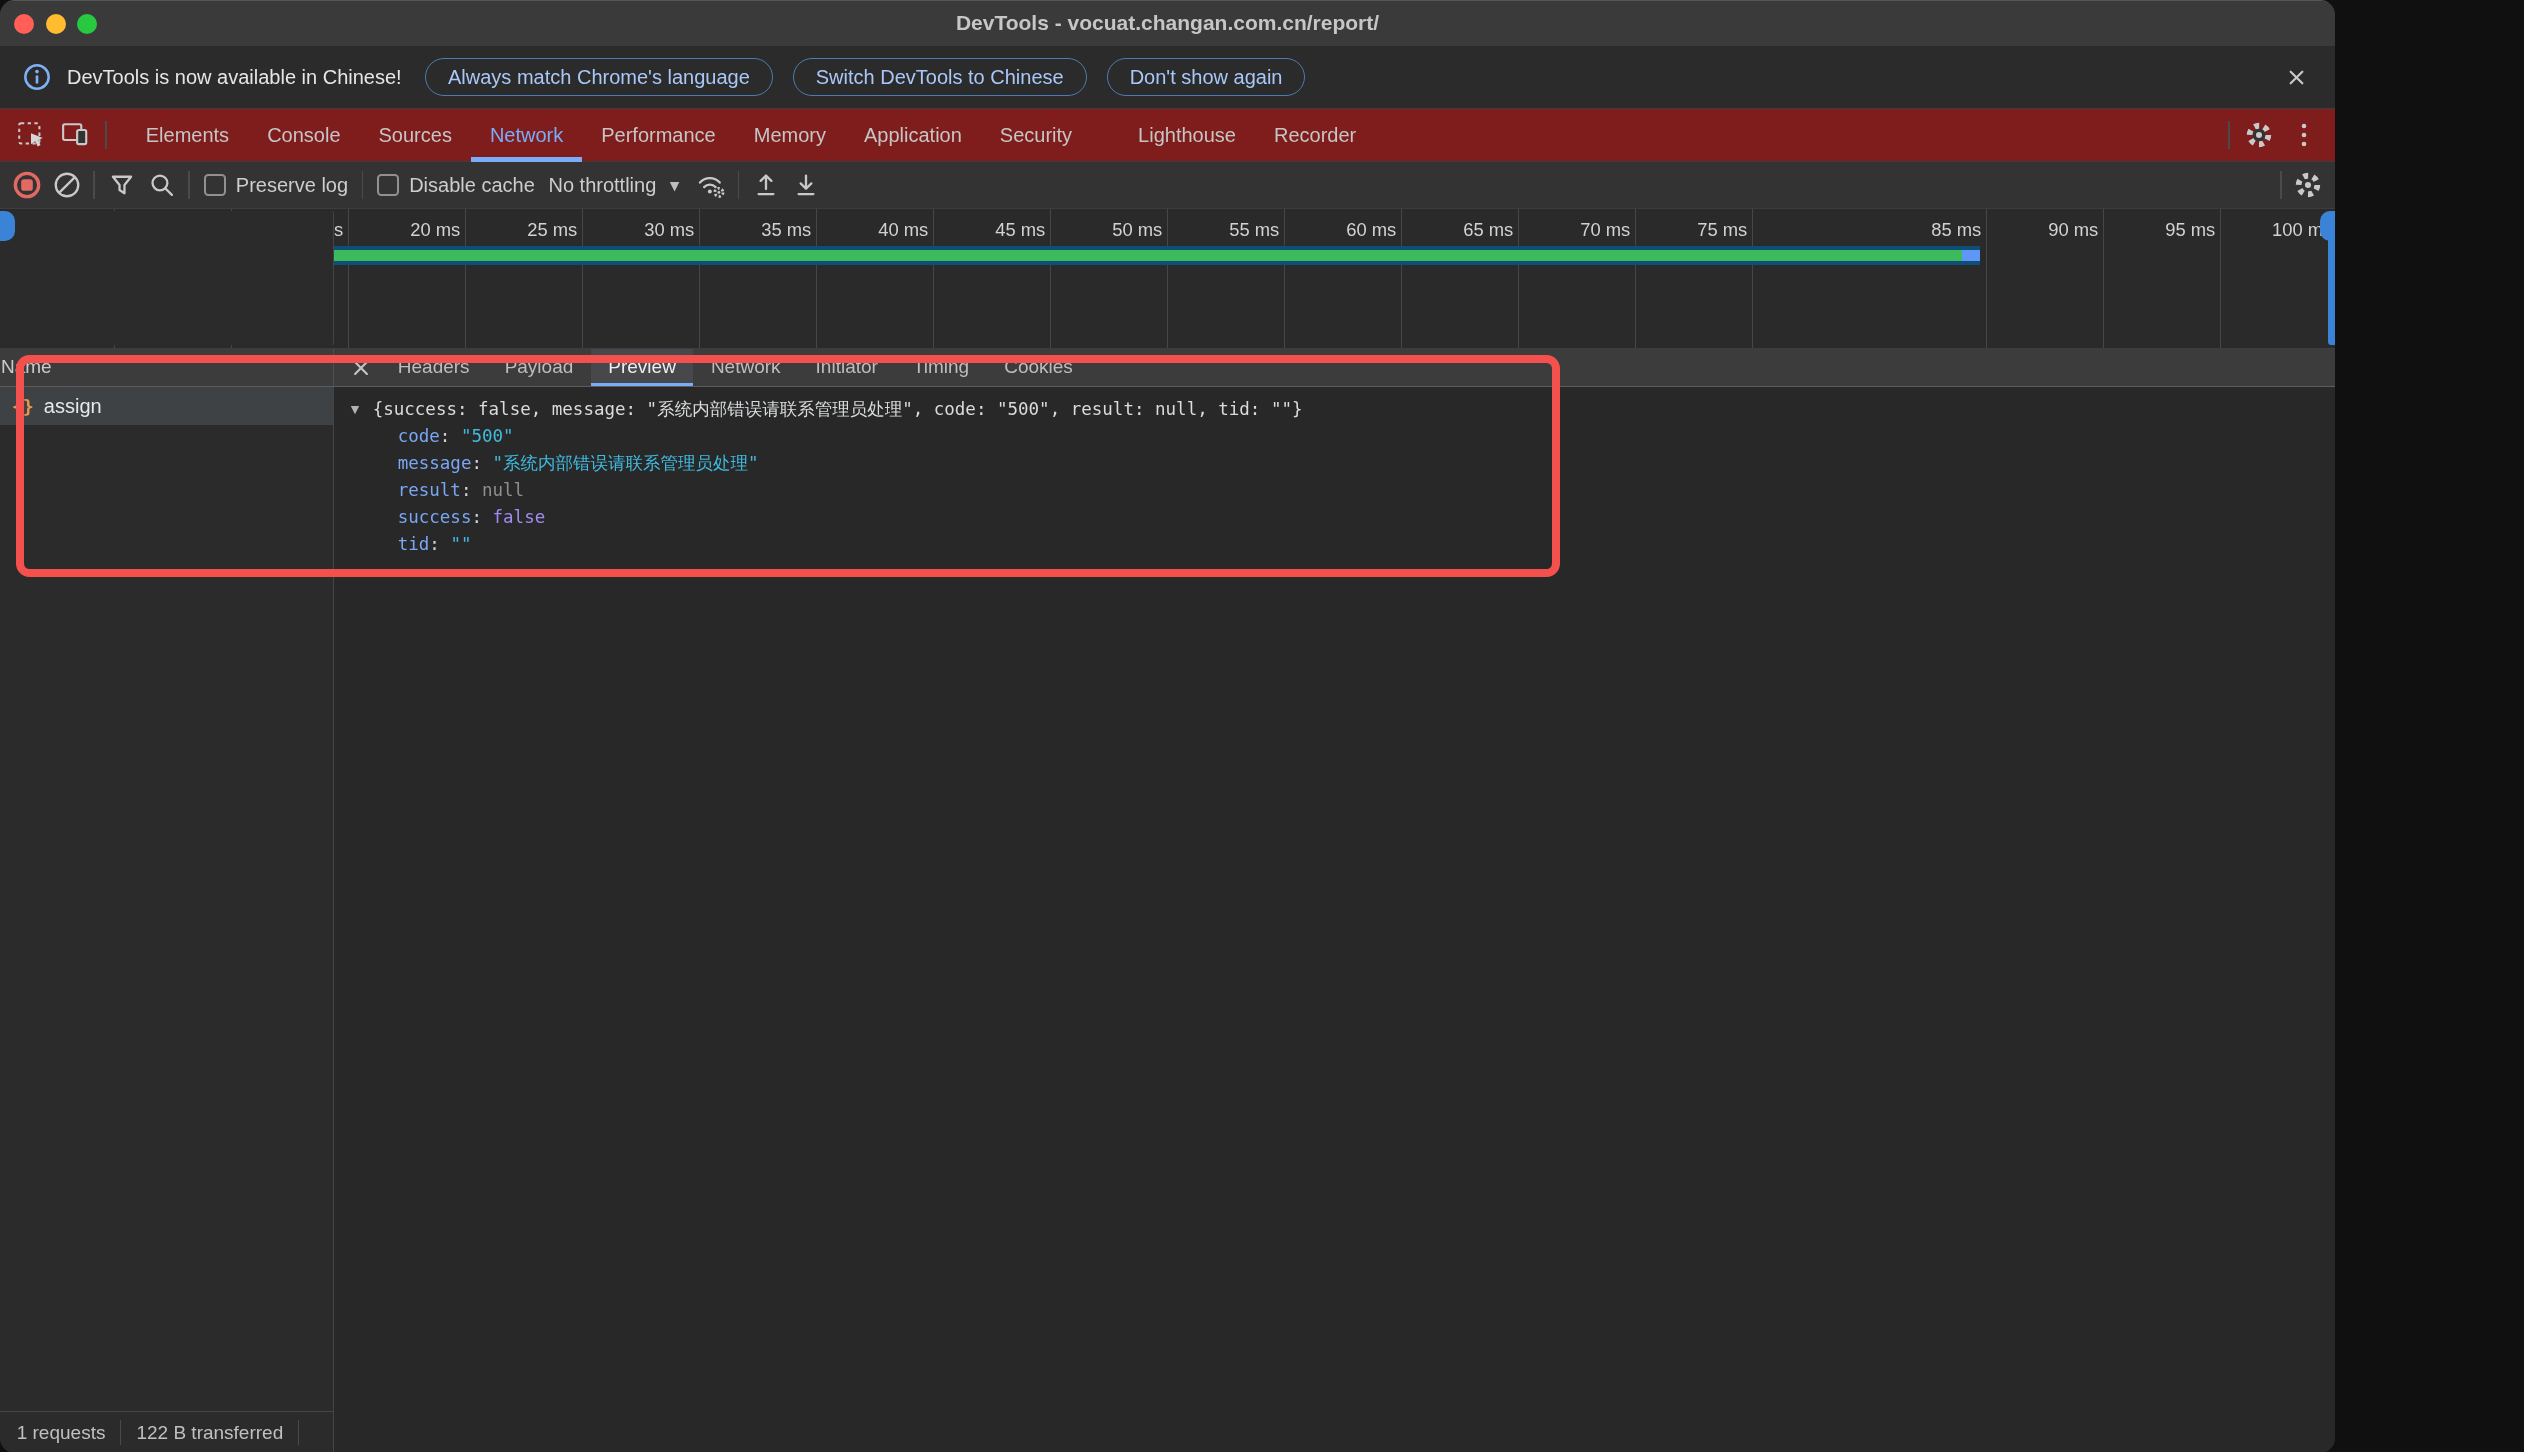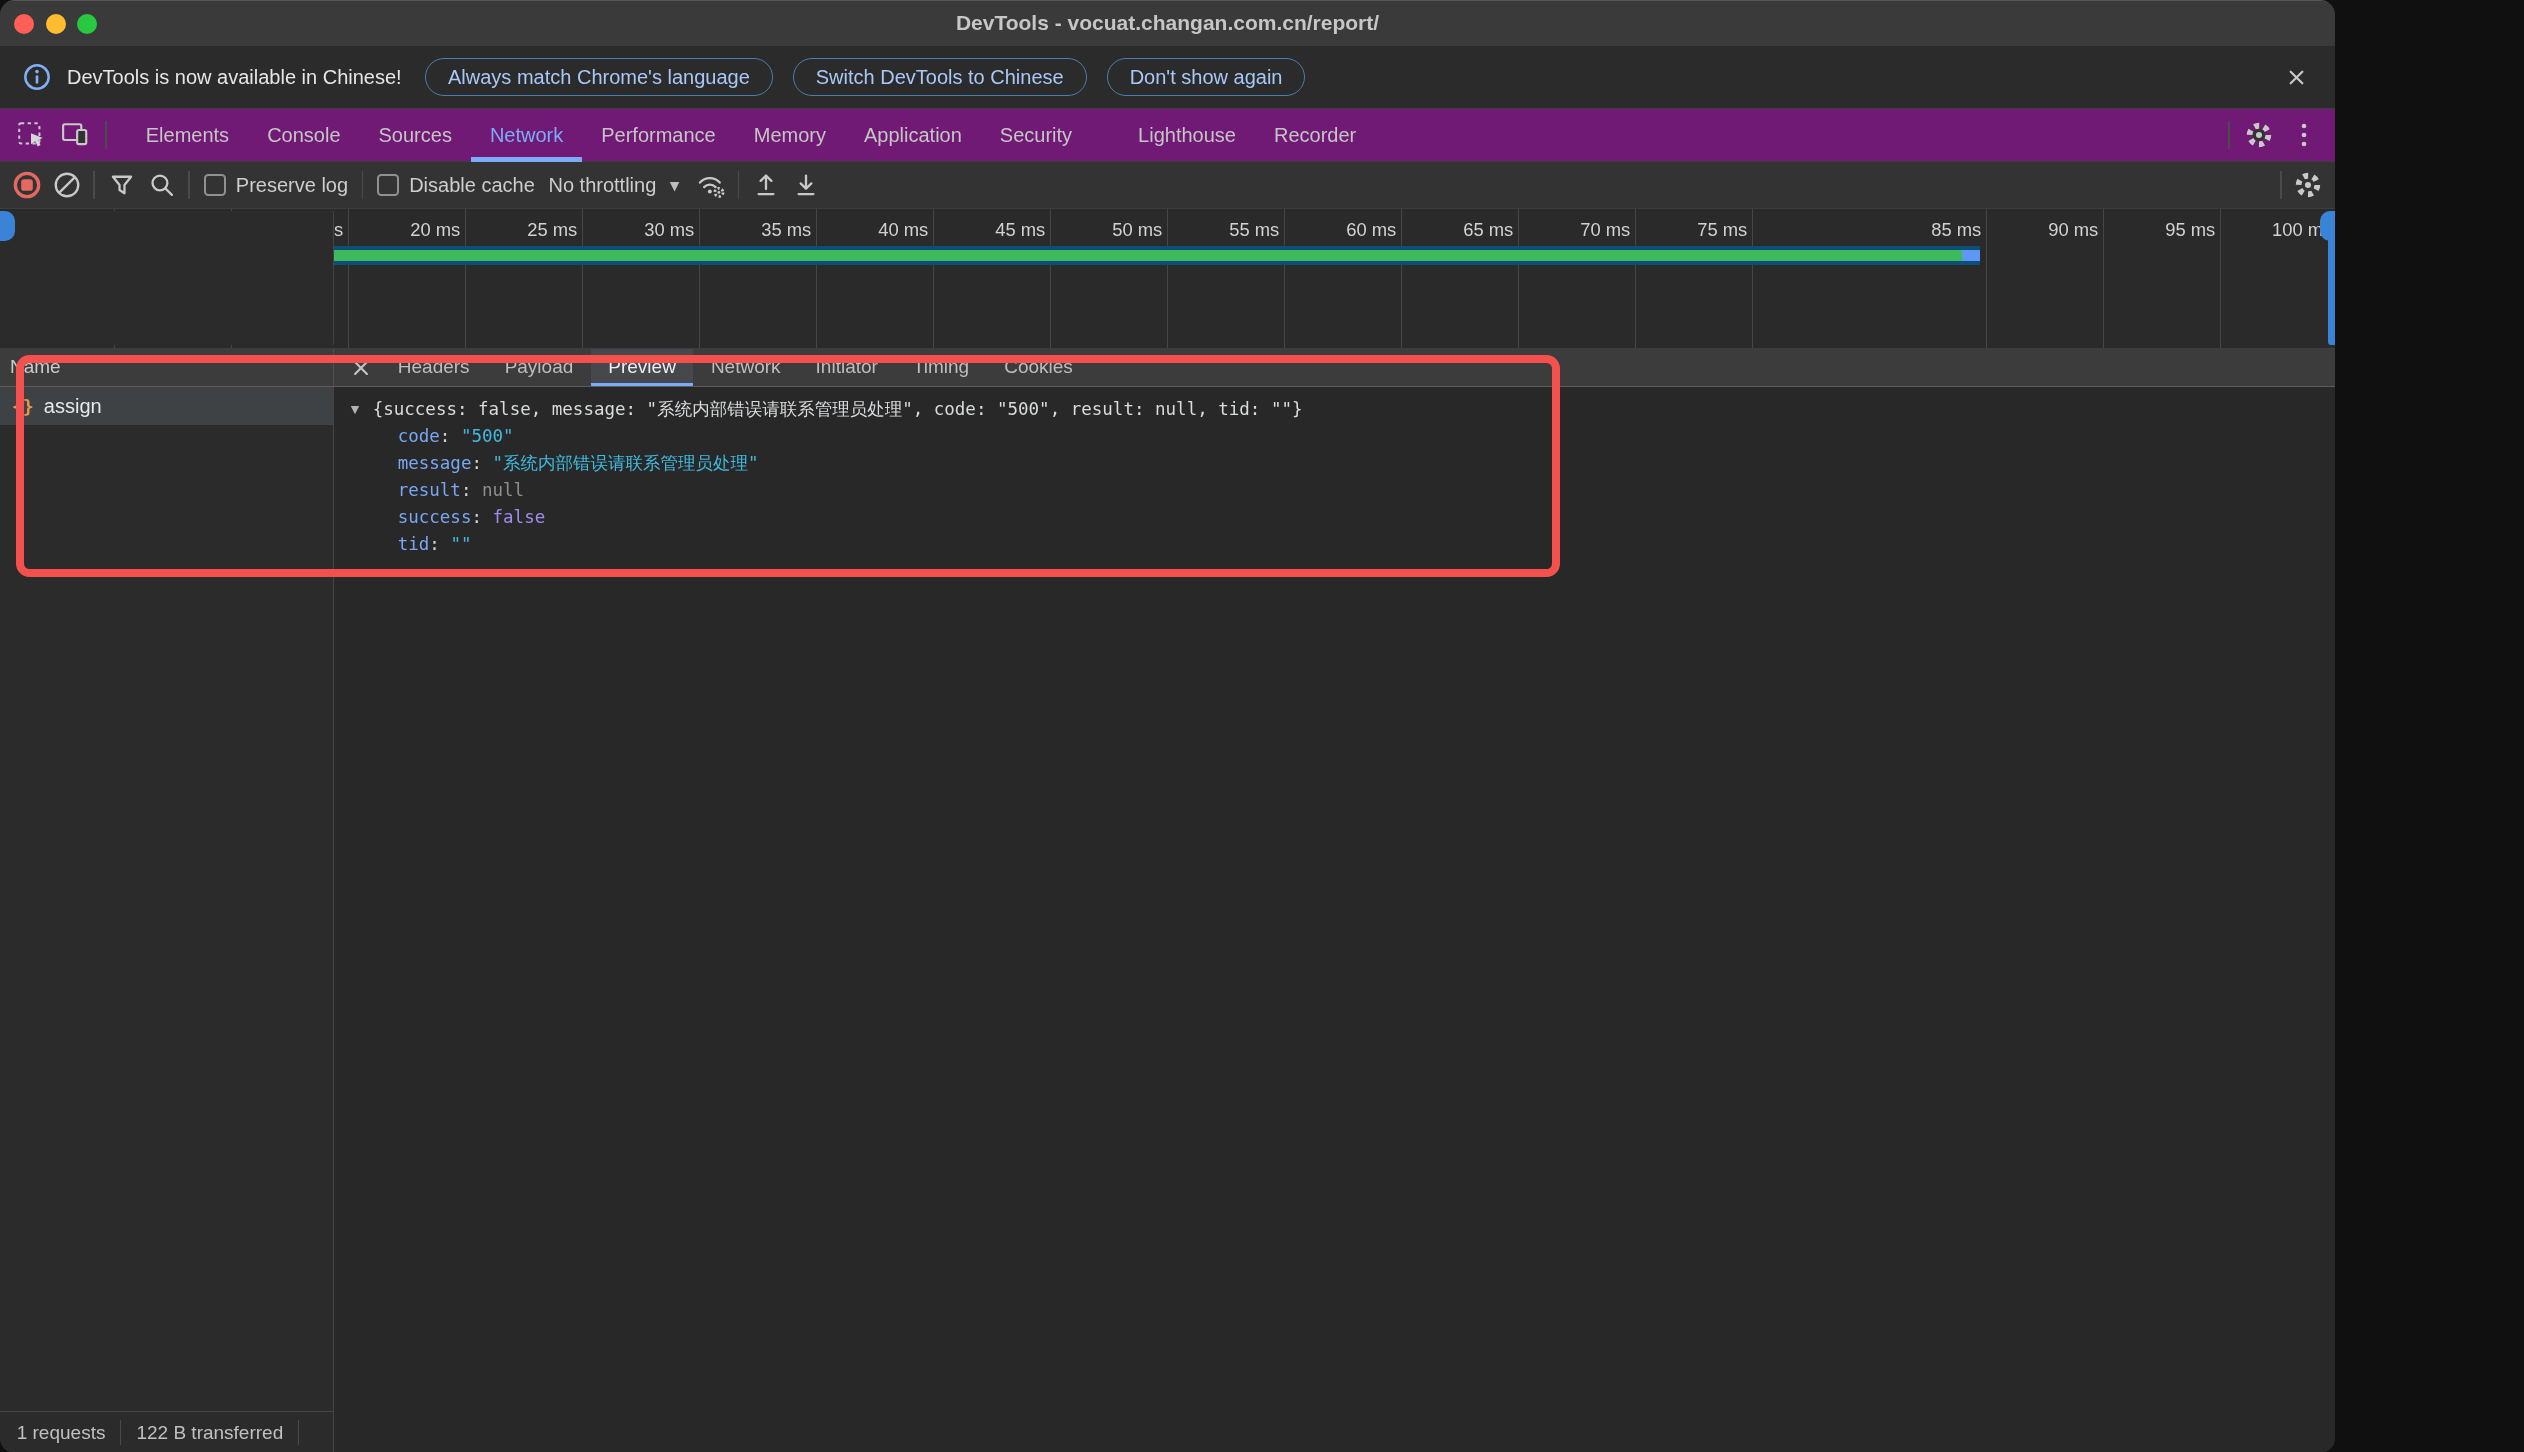--- a/index.html
+++ b/index.html
@@ -16,21 +16,21 @@
   
   .infobar { height:63px; background:#2b2b2b; display:flex; align-items:center; padding:0 22px; flex:none;
              border-bottom:1.7px solid #3d3d3d; }
   .info-icon { width:30px; height:30px; flex:none; margin-right:15px; }
   .infobar-msg { color:#e6e6e6; font-size:20px; margin-right:23.4px; white-space:nowrap; }
   .pill { background:transparent; border:1.7px solid #4d7cb0; color:#a9c8f8; font-size:20px;
           font-family:inherit; height:38px; padding:0 22px; border-radius:20px; margin-right:20px;
           white-space:nowrap; cursor:pointer; }
   .ib-close { margin-left:auto; width:33px; height:33px; display:flex; align-items:center; justify-content:center; cursor:pointer; }
   
-  .tabbar { height:53px; background:#701a75; display:flex; align-items:center; padding-left:8.3px; flex:none;
+  .tabbar { height:53px; background:#7f1d1d; display:flex; align-items:center; padding-left:8.3px; flex:none;
             border-bottom:1.7px solid #3d3d3d; }
   .tb-icon { width:45px; height:53px; display:flex; align-items:center; justify-content:center; cursor:pointer; flex:none; }
   .vdiv { width:1.7px; height:28px; background:#4a4a4a; margin:0 6.7px; flex:none; }
   .tabs { display:flex; margin-left:13.4px; height:53px; }
   .tab { padding:0 19px; line-height:52px; font-size:20px; color:#c5c5c5; position:relative; cursor:pointer; white-space:nowrap; }
   .tab[data-state="active"] { color:#7cacf8; }
   .tab[data-state="active"]::after { content:""; position:absolute; left:0; right:0; bottom:0; height:4.2px; background:#7cacf8; }
   .tab[data-label="Lighthouse"] { margin-left:28px; }
   .tabbar-right { margin-left:auto; display:flex; align-items:center; padding-right:8.3px; }
   
@@ -52,21 +52,21 @@
                display:flex; align-items:center; z-index:1; }
   .bar-seg { height:11px; flex:none; }
   .handle { position:absolute; top:1.7px; bottom:3.3px; width:6.7px; background:#3b83d6; z-index:2; }
   .handle.left { left:0; border-radius:0 3.3px 3.3px 0; }
   .handle.right { right:0; border-radius:3.3px 0 0 3.3px; }
   .handle .cap { position:absolute; top:0; width:15px; height:30px; background:#3b83d6; }
   .handle.left .cap { left:0; border-radius:0 10px 10px 0; }
   .handle.right .cap { right:0; border-radius:10px 0 0 10px; }
   
   .gridheader { height:38px; background:#3c3c3c; display:flex; flex:none; border-bottom:1.7px solid #5c5c5c; font-size:19px; }
-  .name-col { width:334px; flex:none; line-height:35px; padding-left:10px; color:#cbcbcb; border-right:1.7px solid #4f4f4f; cursor:pointer; }
+  .name-col { width:334px; flex:none; line-height:35px; padding-left:1px; color:#cbcbcb; border-right:1.7px solid #4f4f4f; cursor:pointer; }
   .ptabs { display:flex; align-items:stretch; padding-left:8.3px; }
   .ptab-close { width:38px; display:flex; align-items:center; justify-content:center; cursor:pointer; }
   .ptab { padding:0 17.5px; line-height:35px; color:#bdbdbd; position:relative; cursor:pointer; white-space:nowrap; }
   .ptab[data-state="active"] { background:#47484b; color:#ecedef; }
   .ptab[data-state="active"]::after { content:""; position:absolute; left:0; right:0; bottom:0; height:3.3px; background:#7cacf8; }
   
   .main { flex:1; display:flex; min-height:0; }
   .left { width:334px; flex:none; background:#2b2b2b; border-right:1.7px solid #454545; display:flex; flex-direction:column; }
   .req-row { height:38px; background:#3f4245; display:flex; align-items:center; padding-left:11.7px; gap:10px;
              color:#e6e8ea; font-size:20px; cursor:pointer; flex:none; }

